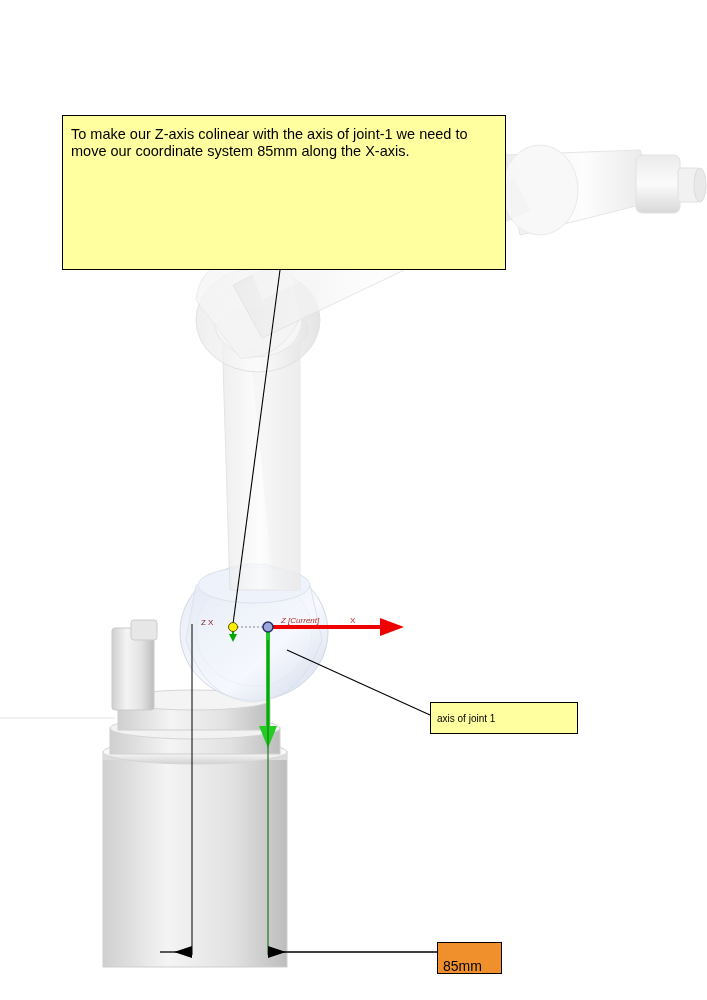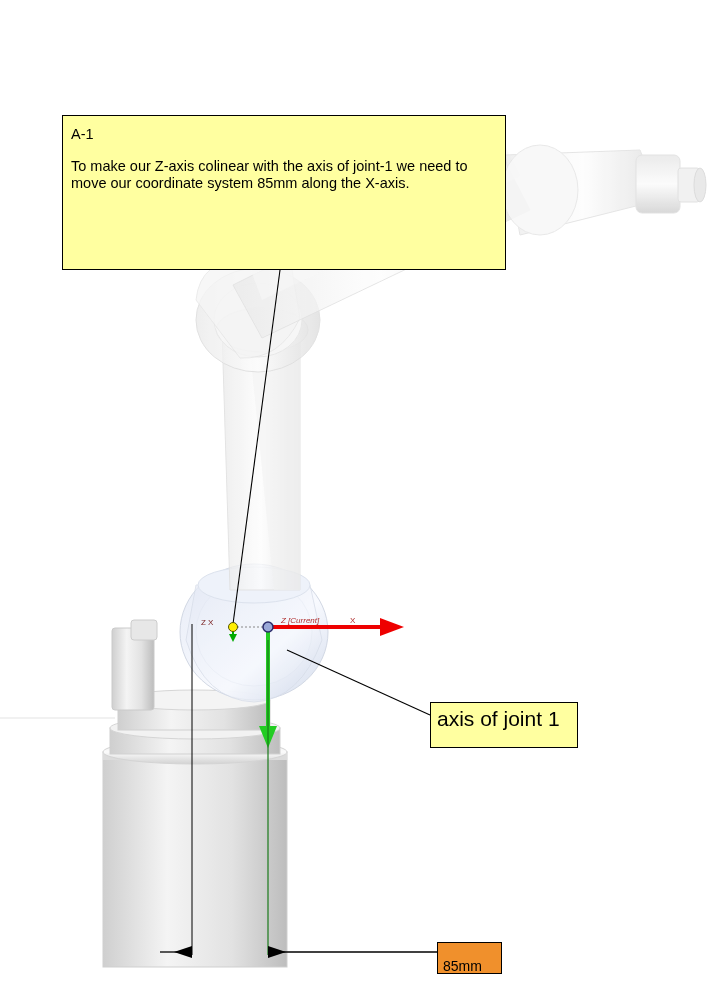--- a/index.html
+++ b/index.html
@@ -47,23 +47,23 @@
   #callout-a1 .para {
     margin-bottom: 15px;
   }
   #callout-a1 .code {
     margin-bottom: 0;
   }
   #callout-joint {
     left: 430px;
     top: 702px;
     width: 148px;
-    height: 46px;
+    height: 32px;
     padding: 5px 6px;
-    font-size: 21px;
+    font-size: 10px;
     line-height: 22px;
   }
   #label-85mm {
     left: 437px;
     top: 942px;
     width: 65px;
     height: 22px;
     background: #f0902c;
     border: 1px solid #000000;
     padding: 15px 5px;
@@ -190,21 +190,20 @@
       <line x1="268" y1="952" x2="437" y2="952" stroke="#000000" stroke-width="1.3"></line>
       <polygon points="268,946 268,958 286,952" fill="#000000"></polygon>
     </g>
   </svg>
 
   <div class="axis-label" id="lbl-z-x">Z  X</div>
   <div class="axis-label" id="lbl-zcurrent">Z [Current]</div>
   <div class="axis-label" id="lbl-x">X</div>
 
   <div class="annot-box" id="callout-a1">
-    <div class="title">A-1</div>
     <div class="para">To make our Z-axis colinear with the axis of joint-1 we need to move our coordinate system 85mm along the X-axis.</div>
   </div>
 
   <div class="annot-box" id="callout-joint">axis of joint 1</div>
 
   <div class="annot-box" id="label-85mm">85mm</div>
 
 </div>
 
 </body></html>

